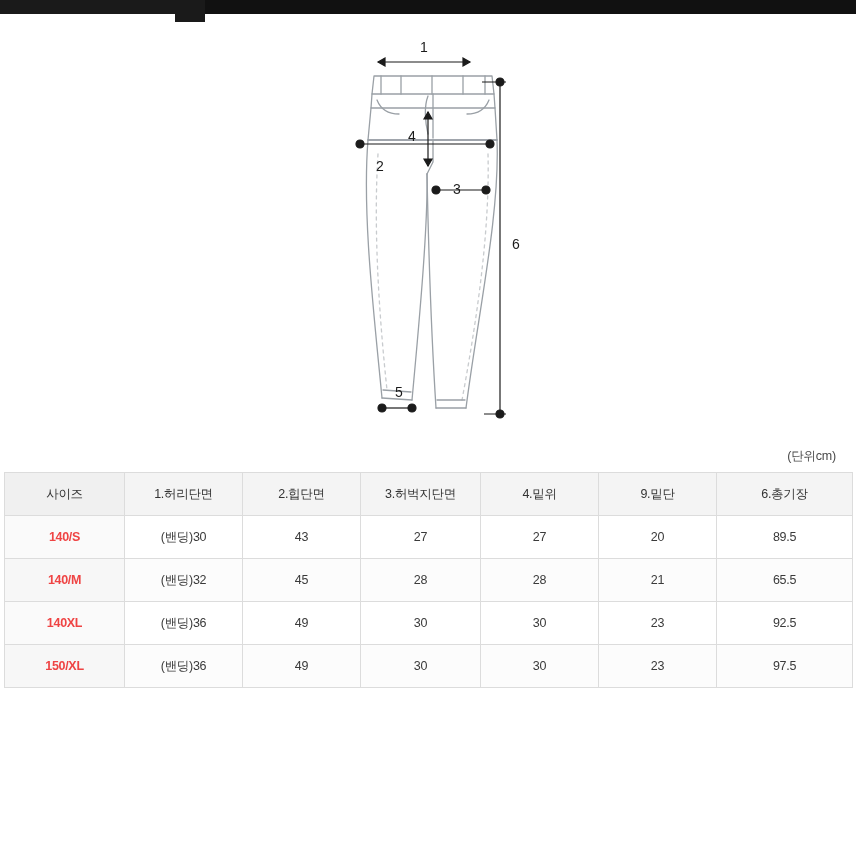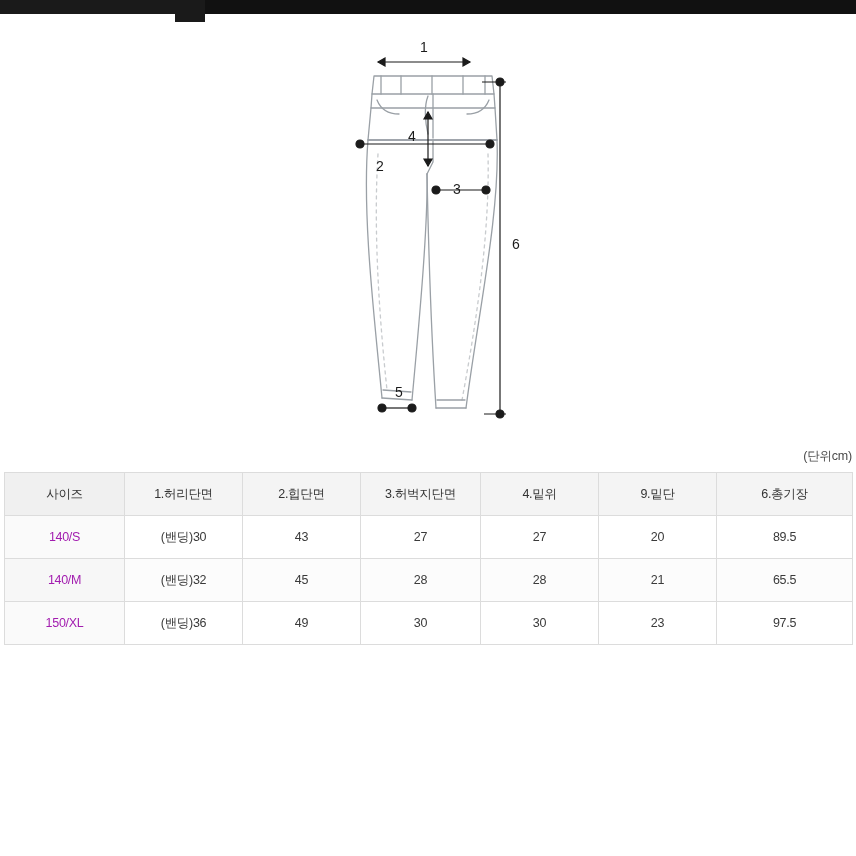--- a/index.html
+++ b/index.html
@@ -49,21 +49,21 @@
     top: 14px;
     width: 856px;
     height: 430px;
   }
   .diagram svg {
     display: block;
   }
 
   .unit-label {
     position: absolute;
-    right: 4px;
+    right: 20px;
     top: 448px;
     font-size: 12.5px;
     color: #4a4a4a;
     letter-spacing: -0.2px;
   }
 
   
   .size-table {
     position: absolute;
     left: 4px;
@@ -87,22 +87,22 @@
     background: #f4f4f4;
     font-weight: normal;
     color: #333;
     font-size: 12.5px;
   }
   .size-table thead th.col-size {
     background: #f0f0f0;
   }
   .size-table tbody td.col-size {
     background: #fafafa;
-    font-weight: normal;
-    color: #a21caf;
+    font-weight: bold;
+    color: #ef4444;
   }
   .size-table tbody tr:nth-child(even) td {
     background: #fcfcfc;
   }
   .size-table tbody tr:nth-child(even) td.col-size {
     background: #f7f7f7;
   }
   
   col.c0 { width: 120px; }
   col.c1 { width: 118px; }
@@ -230,20 +230,29 @@
     <tr>
       <td class="col-size">140/M</td>
       <td>(밴딩)32</td>
       <td>45</td>
       <td>28</td>
       <td>28</td>
       <td>21</td>
       <td>65.5</td>
     </tr>
     <tr>
+      <td class="col-size">140XL</td>
+      <td>(밴딩)36</td>
+      <td>49</td>
+      <td>30</td>
+      <td>30</td>
+      <td>23</td>
+      <td>92.5</td>
+    </tr>
+    <tr>
       <td class="col-size">150/XL</td>
       <td>(밴딩)36</td>
       <td>49</td>
       <td>30</td>
       <td>30</td>
       <td>23</td>
       <td>97.5</td>
     </tr>
   </tbody>
 </table>

